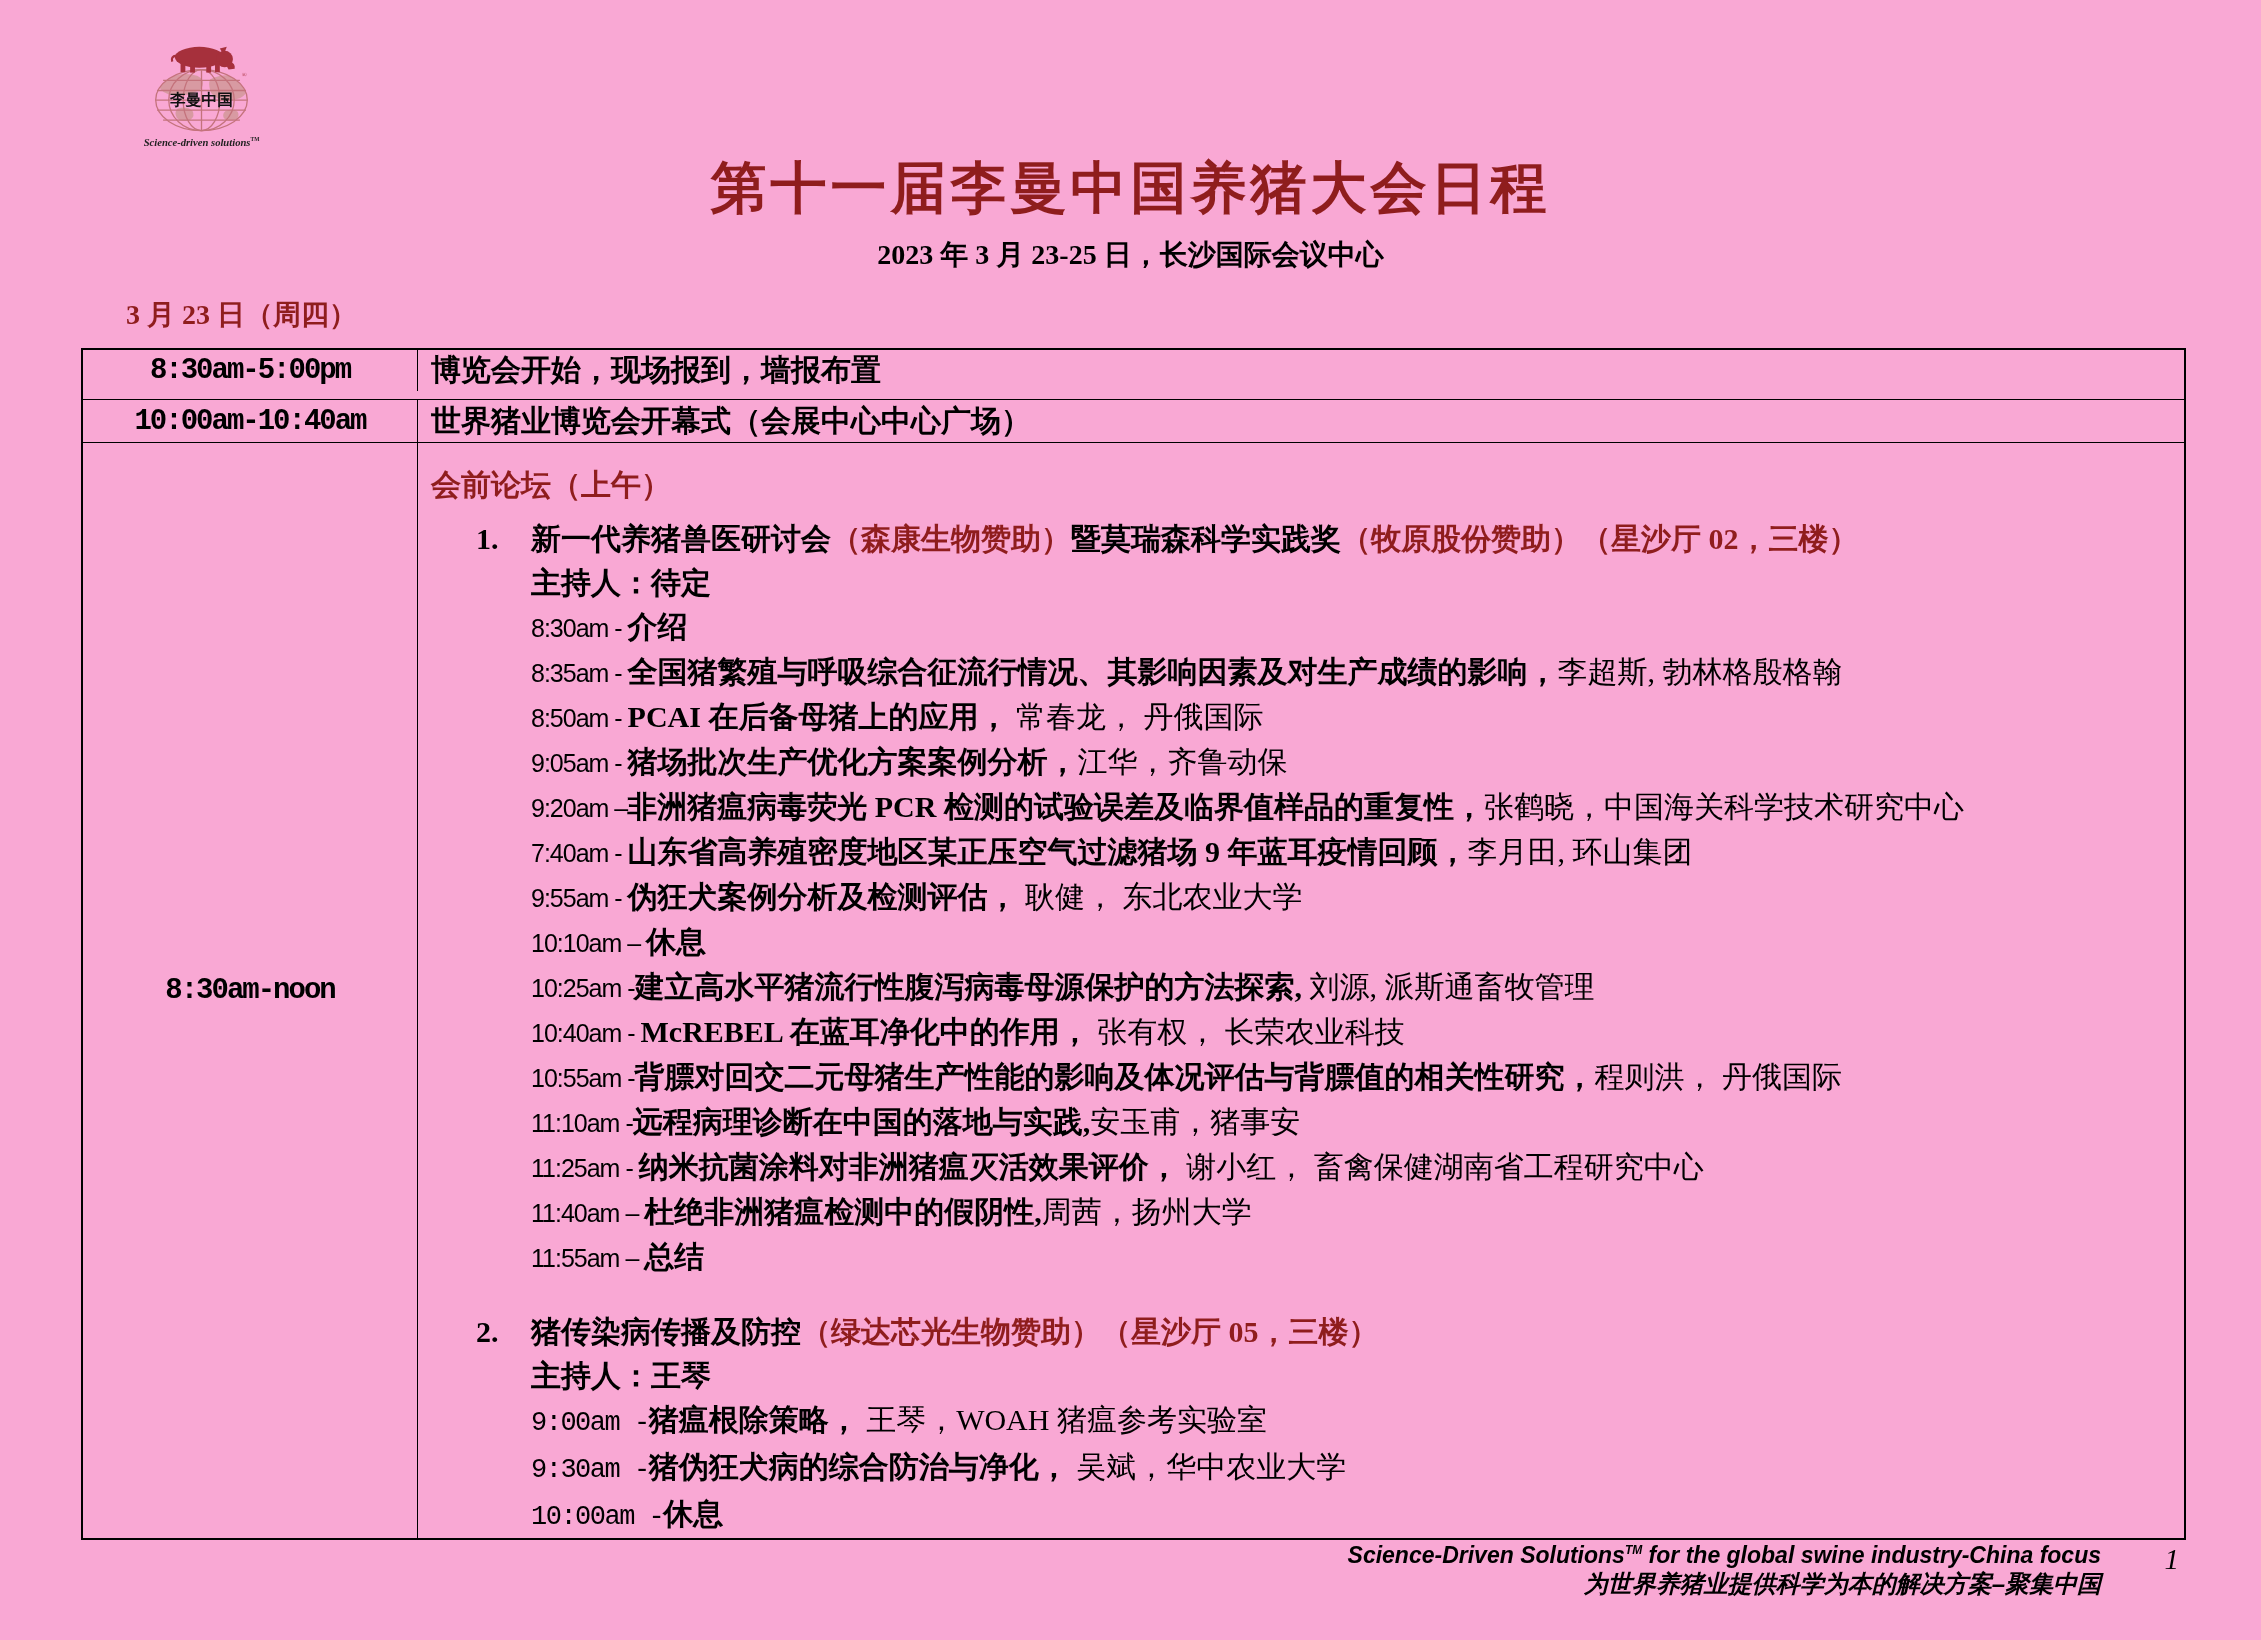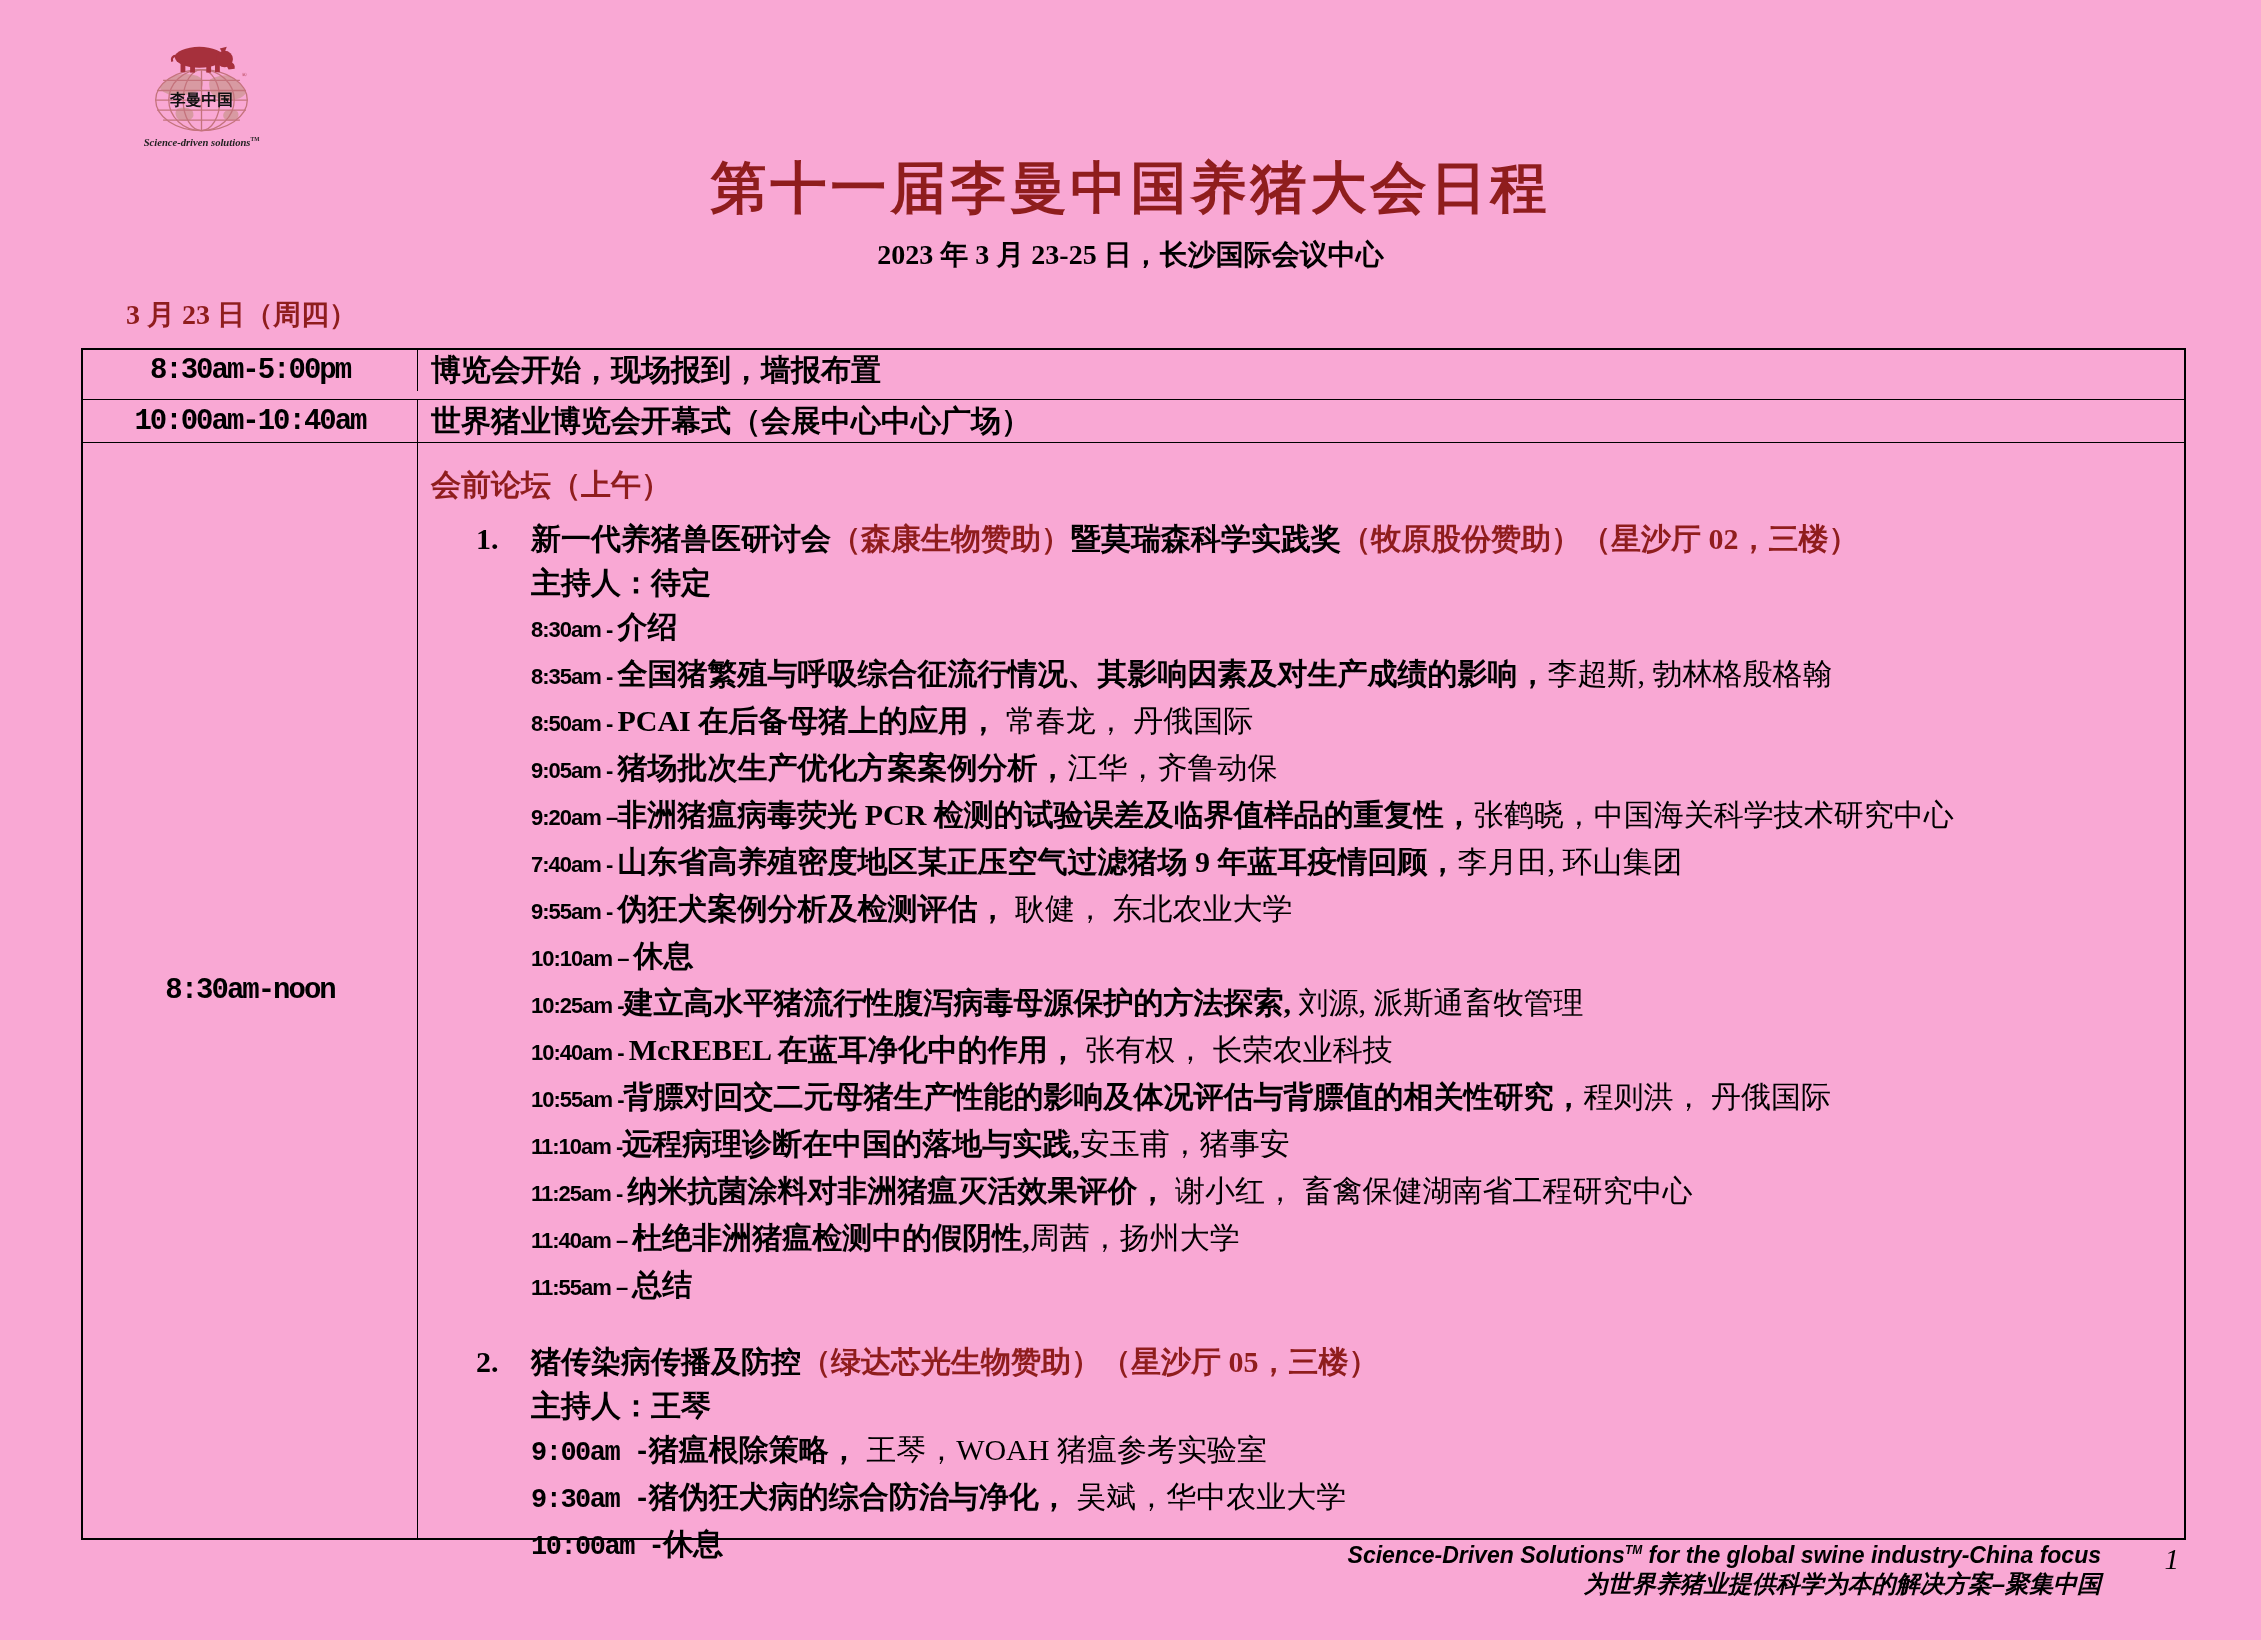--- a/index.html
+++ b/index.html
@@ -42,22 +42,22 @@
   .s-title{display:flex;line-height:44px;white-space:nowrap;}
   .s-num{width:55px;font-weight:bold;font-size:30px;flex-shrink:0;}
   .line-title{font-size:30px;white-space:nowrap;}
   .s-body{margin-left:55px;}
   .mod{font-weight:bold;font-size:30px;line-height:44px;white-space:nowrap;}
   .al{line-height:44px;white-space:nowrap;font-size:30px;}
 
   .b{font-weight:bold;color:#000;}
   .red{color:#8F1D1D;}
   .r{font-weight:normal;color:#000;}
-  .pfx1{font-family:"Liberation Sans","DejaVu Sans",sans-serif;font-weight:bold;font-size:22px;letter-spacing:-1px;}
-  .pfx2{font-family:"Liberation Mono","DejaVu Sans Mono",monospace;font-weight:bold;font-size:27px;letter-spacing:-1.5px;}
+  .pfx1{font-family:"Liberation Sans","DejaVu Sans",sans-serif;font-weight:normal;font-size:25px;letter-spacing:-1px;}
+  .pfx2{font-family:"Liberation Mono","DejaVu Sans Mono",monospace;font-weight:normal;font-size:27px;letter-spacing:-1.5px;}
 
   
   .footer{position:absolute;right:160px;top:1536px;text-align:right;font-style:italic;
           font-family:"Liberation Sans","DejaVu Sans",sans-serif;font-weight:600;color:#000;}
   .footer .f1{font-size:23px;line-height:28px;white-space:nowrap;}
   .footer .f1 sup{font-size:12px;}
   .footer .f2{font-size:24px;line-height:29px;white-space:nowrap;}
   .page-num{position:absolute;right:82px;top:1543px;font-style:italic;font-size:29px;
             font-family:"Liberation Serif",serif;}
 </style>

